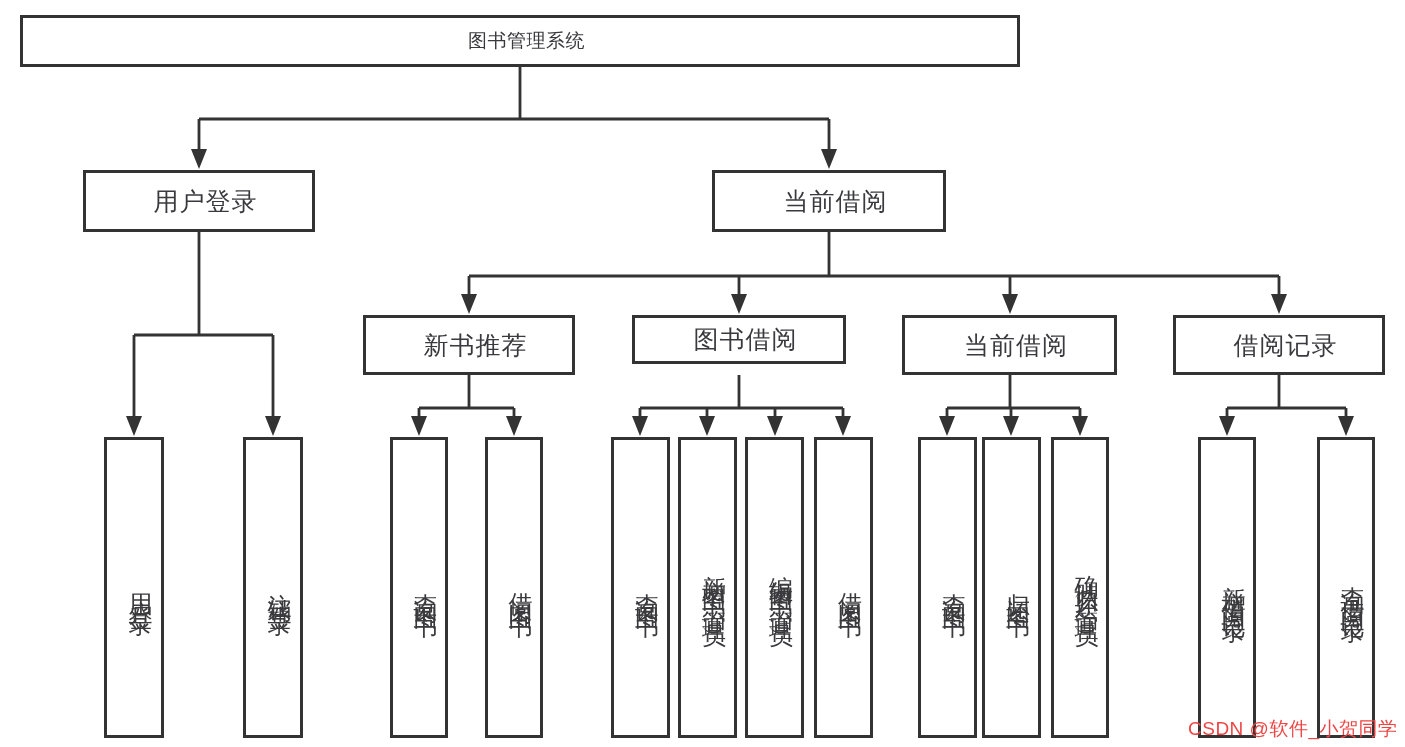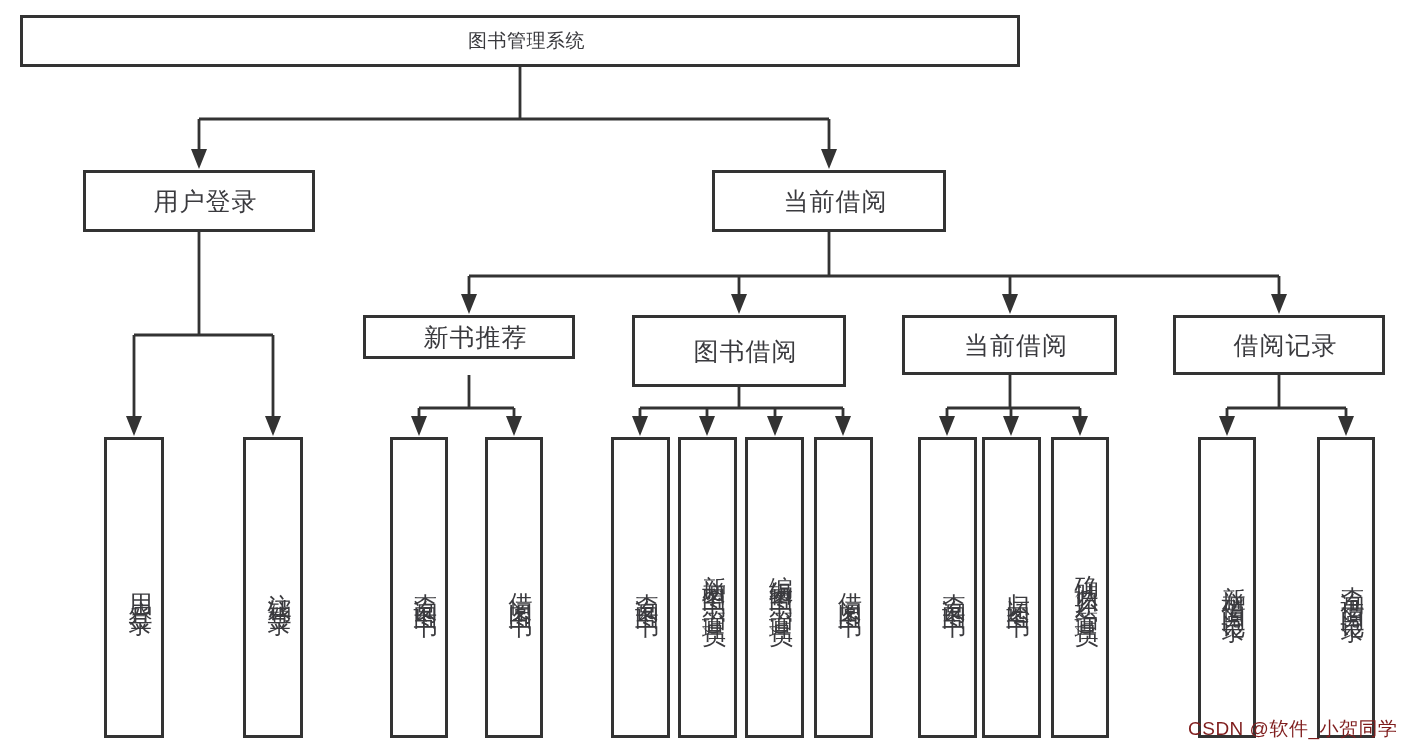--- a/index.html
+++ b/index.html
@@ -36,21 +36,21 @@
     writing-mode:vertical-rl;
     font-size:24px;
     letter-spacing:7px;
     line-height:1;
     white-space:nowrap;
   }
   .watermark{
     position:absolute;
     left:1188px;top:716px;
     font-size:19px;
-    color:#7f1d1d;
+    color:#ef4444;
     letter-spacing:0.5px;
     white-space:nowrap;
     z-index:5;
   }
 </style>
 </head>
 <body>
 
 <div id="stage">
 
@@ -115,24 +115,24 @@
     <span>图书管理系统</span>
   </div>
 
   <div class="box h" style="left:83px;top:170px;width:232px;height:62px">
     <span>用户登录</span>
   </div>
   <div class="box h" style="left:712px;top:170px;width:234px;height:62px">
     <span>当前借阅</span>
   </div>
 
-  <div class="box h" style="left:363px;top:315px;width:212px;height:44px">
+  <div class="box h" style="left:363px;top:315px;width:212px;height:60px">
     <span>新书推荐</span>
   </div>
-  <div class="box h" style="left:632px;top:315px;width:214px;height:72px">
+  <div class="box h" style="left:632px;top:315px;width:214px;height:49px">
     <span>图书借阅</span>
   </div>
   <div class="box h" style="left:1173px;top:315px;width:212px;height:60px">
     <span>借阅记录</span>
   </div>
   <div class="box h" style="left:902px;top:315px;width:215px;height:60px">
     <span>当前借阅</span>
   </div>
 
   <div class="box v" style="left:104px;top:437px;width:60px;height:301px">

